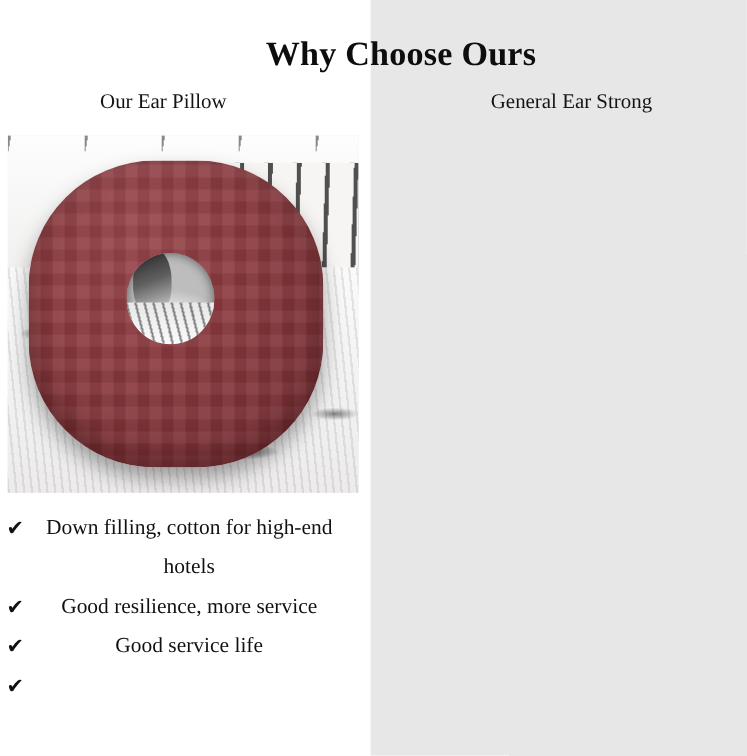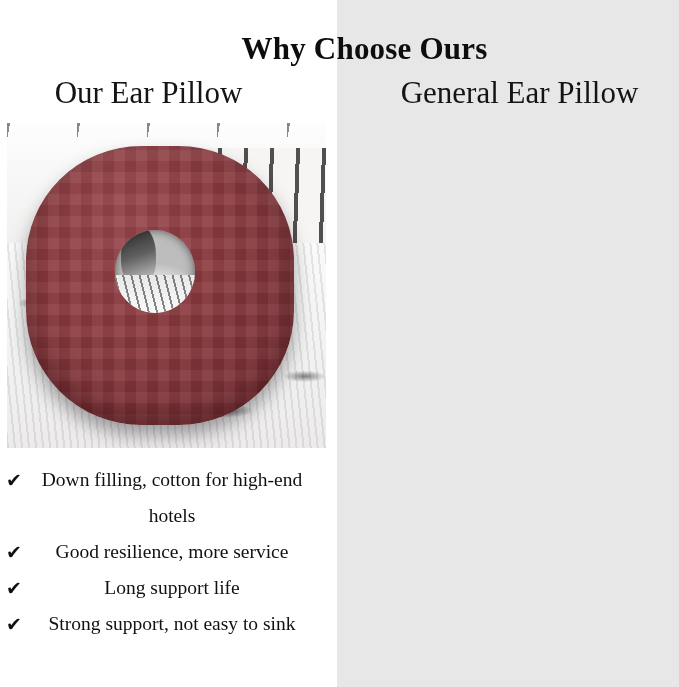--- a/index.html
+++ b/index.html
@@ -54,21 +54,21 @@
     height: 687px;
   }
   #column-ours { left: 0; }
   #column-general { left: 340px; }
 
   .column-heading {
     position: absolute;
     top: 76px;
     width: 100%;
     text-align: center;
-    font-size: 31px;
+    font-size: 19px;
     font-weight: 400;
     color: #141414;
     line-height: 34px;
   }
   #column-ours .column-heading { padding-right: 42px; box-sizing: border-box; }
   #column-general .column-heading { padding-left: 20px; box-sizing: border-box; }
 
   
   .photo-frame {
     position: absolute;
@@ -216,26 +216,25 @@
     <li class="feature-item">
       <span class="feature-mark mark-check">✔</span>
       <span class="feature-text">Down filling, cotton for high-end hotels</span>
     </li>
     <li class="feature-item">
       <span class="feature-mark mark-check">✔</span>
       <span class="feature-text">Good resilience, more service</span>
     </li>
     <li class="feature-item">
       <span class="feature-mark mark-check">✔</span>
-      <span class="feature-text">Long support life</span>
-    </li>
-    <li class="feature-item">
-      <span class="feature-mark mark-check">✔</span>
-      <span class="feature-text">Strong support, not easy to sink</span>
+      <span class="feature-text">Good service life</span>
+    </li>
+    <li class="feature-item">
+      <span class="feature-mark mark-check">✔</span>
     </li>
   </ul>
 </div>
 
 <div class="column" id="column-general">
 
-  <div class="column-heading">General Ear Pillow</div>
+  <div class="column-heading">General Ear Strong</div>
 
 </div>
 
 </body></html>

